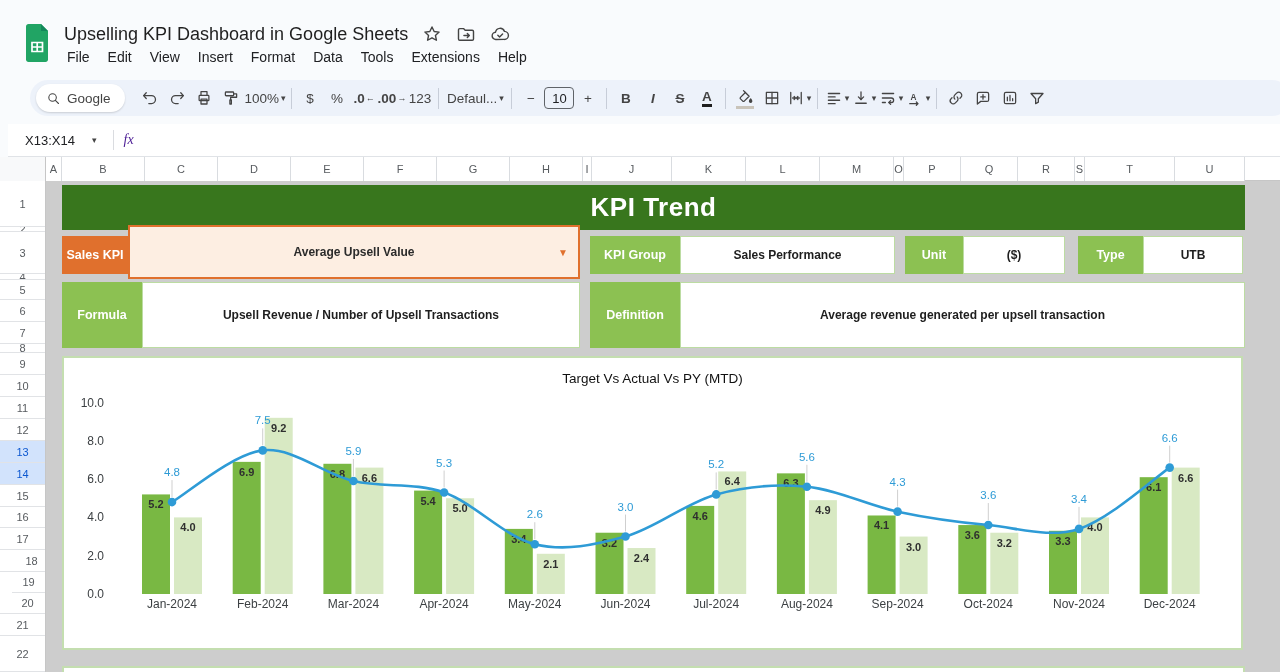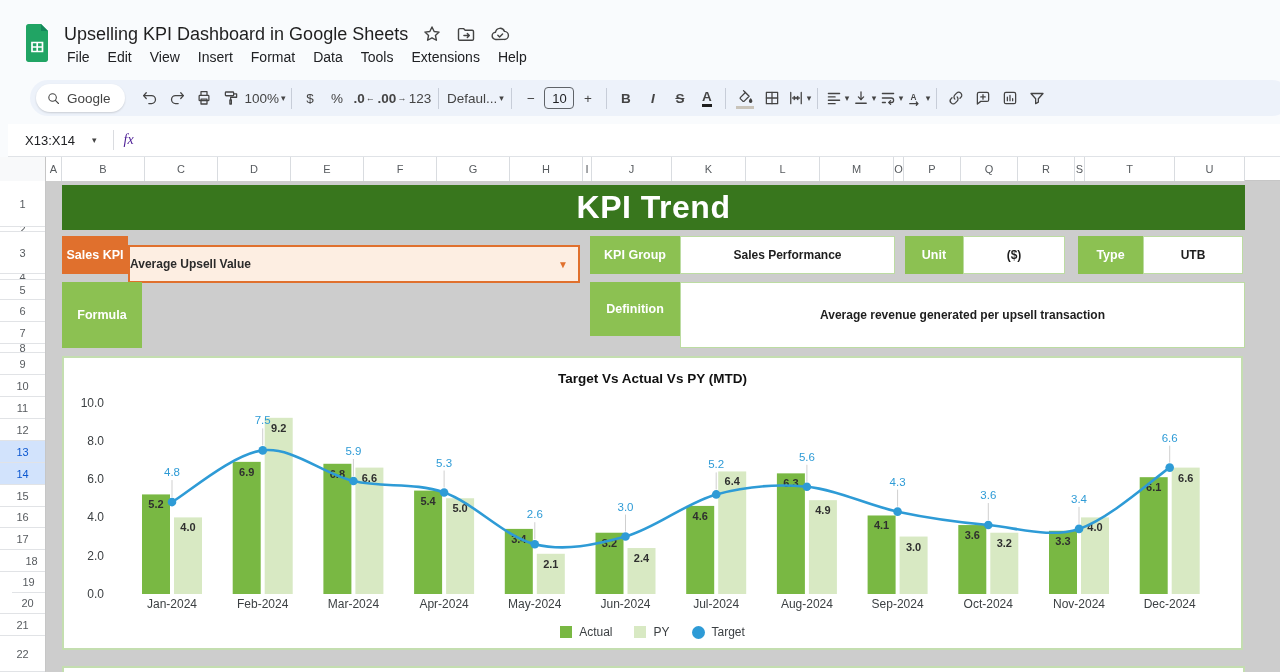--- a/index.html
+++ b/index.html
@@ -39,29 +39,29 @@
   
   .colheads { position:absolute; left:0; top:157px; width:1280px; height:24px; background:#fff; border-bottom:1px solid #c6c6c6; display:flex; }
   .corner { width:46px; height:24px; border-right:1px solid #c6c6c6; background:#f8f9fa; flex:0 0 46px; }
   .colhead { height:24px; border-right:1px solid #d9dce0; font-size:11px; color:#575b5f; display:flex; align-items:center; justify-content:center; background:#fff; overflow:hidden; }
   .rowgutter { position:absolute; left:0; top:181px; width:46px; bottom:0; background:#fff; border-right:1px solid #c6c6c6; }
   .rowhead { border-bottom:1px solid #e1e3e6; font-size:11px; color:#575b5f; display:flex; align-items:center; justify-content:center; overflow:hidden; }
   .rowhead.sel { background:#d2e3fc; color:#0b57d0; font-weight:normal; }
 
   
   .canvas { position:absolute; left:46px; top:181px; right:0; bottom:0; background:#cdcdcd; overflow:hidden; }
-  .banner { position:absolute; left:16px; top:4px; width:1183px; height:45px; background:#38761d; color:#fff; display:flex; align-items:center; justify-content:center; font-size:32px; font-weight:bold; letter-spacing:.5px; }
+  .banner { position:absolute; left:16px; top:4px; width:1183px; height:45px; background:#38761d; color:#fff; display:flex; align-items:center; justify-content:center; font-size:26px; font-weight:bold; letter-spacing:.5px; }
   .cardlabel { position:absolute; color:#fff; font-weight:bold; font-size:12.5px; display:flex; align-items:center; justify-content:center; background:#8cc152; text-align:center; }
   .cardval { position:absolute; background:#fff; border:1px solid #bcdca2; color:#1e1e1e; font-weight:bold; font-size:12px; display:flex; align-items:center; justify-content:center; text-align:center; }
-  .kpi-dd { position:absolute; left:82px; top:64px; width:452px; height:38px; background:#fdeee2; border:2px solid #e0702d; color:#2b2b2b; font-weight:bold; font-size:12px; display:flex; align-items:center; justify-content:flex-start; }
+  .kpi-dd { position:absolute; left:82px; top:44px; width:452px; height:54px; background:#fdeee2; border:2px solid #e0702d; color:#2b2b2b; font-weight:bold; font-size:12px; display:flex; align-items:center; justify-content:center; }
   .kpi-dd .ddarrow { position:absolute; right:10px; color:#e0702d; font-size:10px; }
   .selectkpi { background:#e0702d; }
 
   .chartbox { position:absolute; left:16px; top:175px; width:1181px; height:294px; background:#fff; border:2px solid #c4deb0; }
-  .chart-title { position:absolute; left:0; top:13px; width:100%; text-align:center; font-size:13.5px; font-weight:bold; color:#111; }
+  .chart-title { position:absolute; left:0; top:13px; width:100%; text-align:center; font-size:13.5px; font-weight:normal; color:#111; }
   .legend { position:absolute; left:0; bottom:9px; width:100%; display:flex; justify-content:center; gap:22px; align-items:center; }
   .legend .li { display:flex; align-items:center; gap:7px; font-size:12px; color:#3c4043; }
   .sw { width:12px; height:12px; display:inline-block; }
   .sw.round { border-radius:50%; width:13px; height:13px; }
   .bottomstrip { position:absolute; left:16px; top:485px; width:1183px; height:12px; background:#fff; border:2px solid #c4deb0; border-bottom:none; }
 
   svg.icon { fill:none; stroke:#444; stroke-width:1.7; stroke-linecap:round; stroke-linejoin:round; }
   text { font-family:"Liberation Sans", sans-serif; }
 </style>
 </head>
@@ -331,21 +331,22 @@
       <span class="ddarrow">▼</span>
     </div>
     <div class="cardlabel" style="left:544px; top:55px; width:90px; height:38px;">KPI Group</div>
     <div class="cardval" style="left:634px; top:55px; width:215px; height:38px;">Sales Performance</div>
     <div class="cardlabel" style="left:859px; top:55px; width:58px; height:38px;">Unit</div>
     <div class="cardval" style="left:917px; top:55px; width:102px; height:38px;">($)</div>
     <div class="cardlabel" style="left:1032px; top:55px; width:65px; height:38px;">Type</div>
     <div class="cardval" style="left:1097px; top:55px; width:100px; height:38px;">UTB</div>
 
     <div class="cardlabel" style="left:16px; top:101px; width:80px; height:66px;">Formula</div>
-    <div class="cardlabel" style="left:544px; top:101px; width:90px; height:54px;">Definition</div>
+    <div class="cardval" style="left:96px; top:101px; width:438px; height:66px;">Upsell Revenue / Number of Upsell Transactions</div>
+    <div class="cardlabel" style="left:544px; top:101px; width:90px; height:66px;">Definition</div>
     <div class="cardval" style="left:634px; top:101px; width:565px; height:66px;">Average revenue generated per upsell transaction</div>
 
     <div class="chartbox">
       <div class="chart-title">Target Vs Actual Vs PY (MTD)</div>
       <svg id="chart-svg" width="1177" height="290" style="position:absolute;left:0;top:0">
           <text x="40" y="48.5" text-anchor="end" font-size="12" fill="#3c4043">10.0</text>
           <text x="40" y="86.80000000000001" text-anchor="end" font-size="12" fill="#3c4043">8.0</text>
           <text x="40" y="125.10000000000001" text-anchor="end" font-size="12" fill="#3c4043">6.0</text>
           <text x="40" y="163.4" text-anchor="end" font-size="12" fill="#3c4043">4.0</text>
           <text x="40" y="201.7" text-anchor="end" font-size="12" fill="#3c4043">2.0</text>
@@ -441,31 +442,17 @@
           <text x="742.9" y="102.76000000000002" text-anchor="middle" font-size="11.5" fill="#2e9bd6">5.6</text>
           <circle cx="833.6" cy="153.65500000000003" r="4.3" fill="#2e9bd6"></circle>
           <text x="833.6" y="127.65500000000003" text-anchor="middle" font-size="11.5" fill="#2e9bd6">4.3</text>
           <circle cx="924.3000000000001" cy="167.06" r="4.3" fill="#2e9bd6"></circle>
           <text x="924.3000000000001" y="141.06" text-anchor="middle" font-size="11.5" fill="#2e9bd6">3.6</text>
           <circle cx="1015" cy="170.89" r="4.3" fill="#2e9bd6"></circle>
           <text x="1015" y="144.89" text-anchor="middle" font-size="11.5" fill="#2e9bd6">3.4</text>
           <circle cx="1105.7" cy="109.61000000000001" r="4.3" fill="#2e9bd6"></circle>
           <text x="1105.7" y="83.61000000000001" text-anchor="middle" font-size="11.5" fill="#2e9bd6">6.6</text>
         </svg>
-      <div class="legend" id="chart-legend">
-          <span class="li">
-            <span class="sw" style="background: rgb(121, 184, 67);"></span>
-            <span>Actual</span>
-          </span>
-          <span class="li">
-            <span class="sw" style="background: rgb(216, 233, 195);"></span>
-            <span>PY</span>
-          </span>
-          <span class="li">
-            <span class="sw round" style="background: rgb(46, 155, 214);"></span>
-            <span>Target</span>
-          </span>
-        </div>
     </div>
 
     <div class="bottomstrip"></div>
   </div>
 </div>
 
 </body></html>

